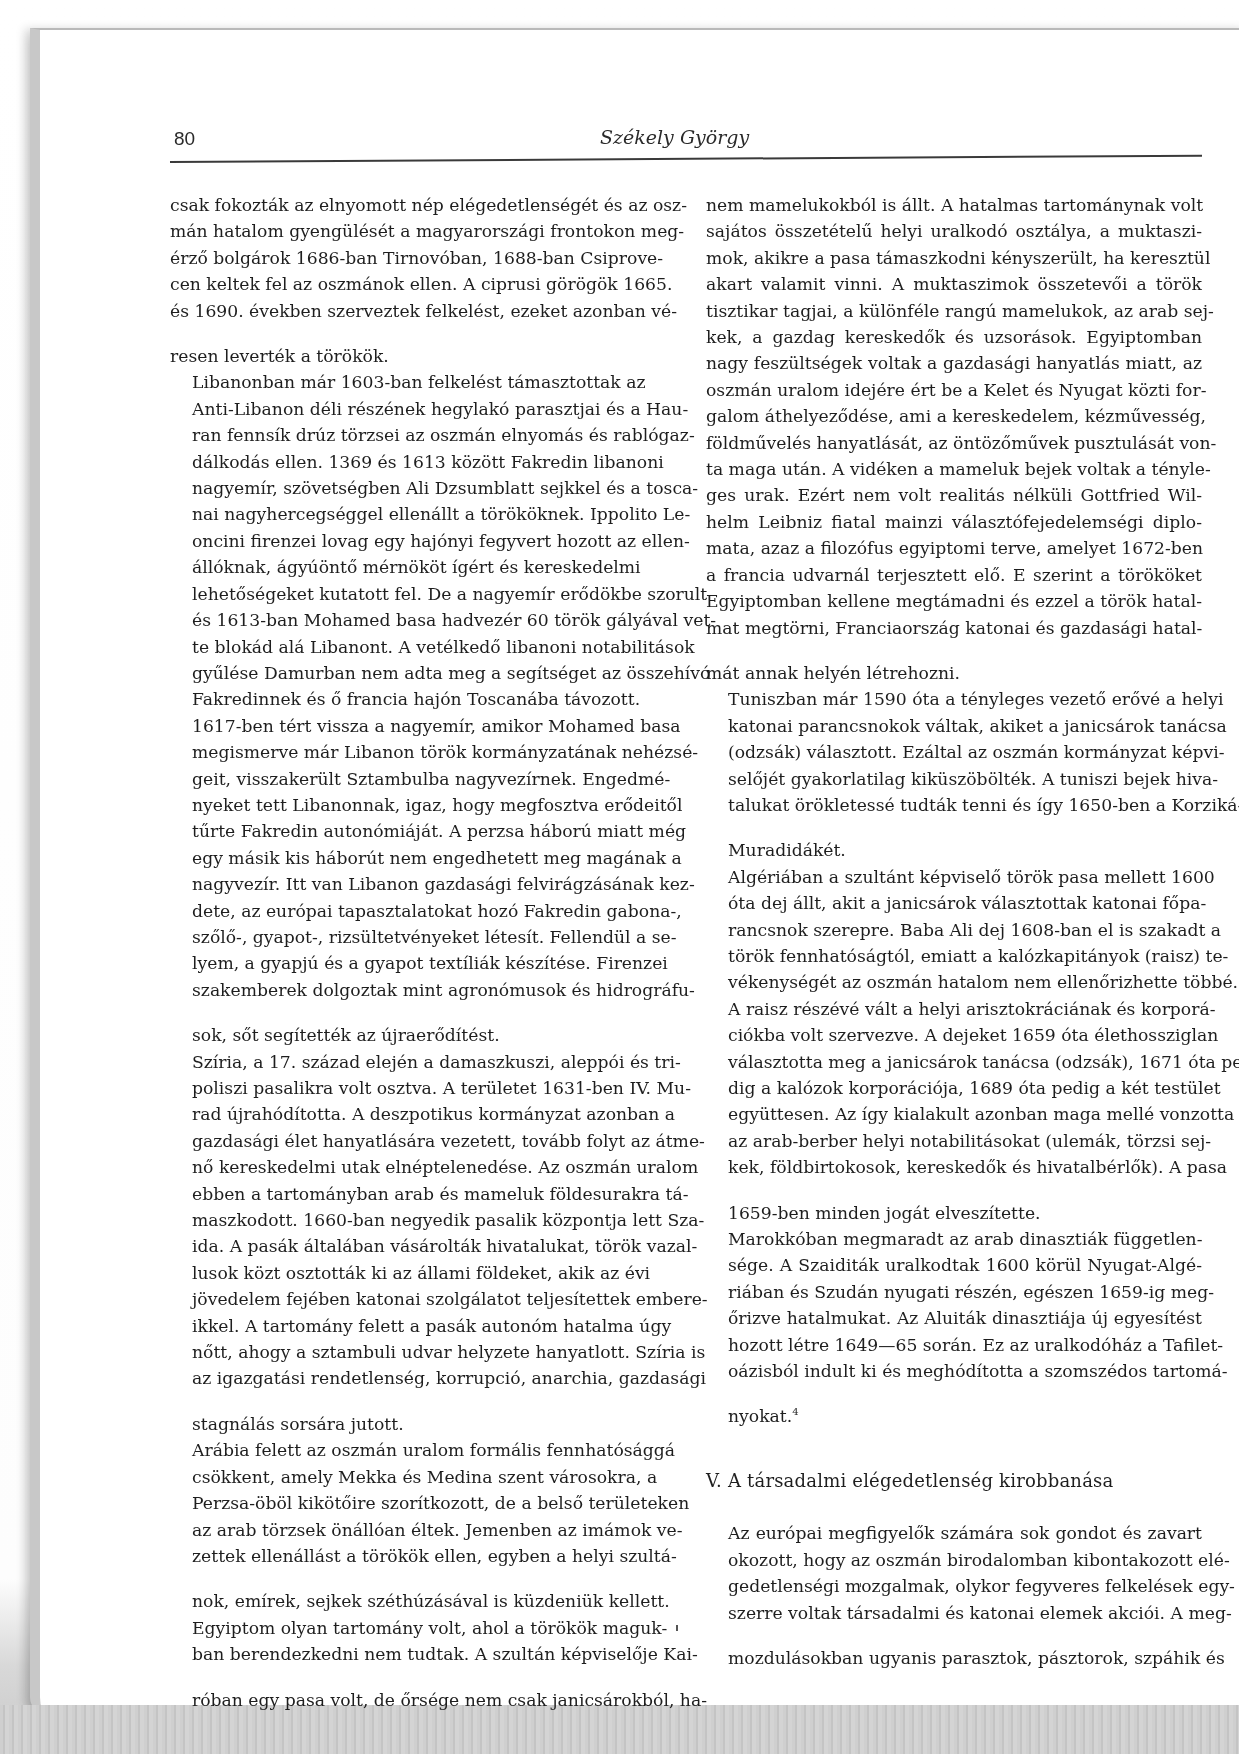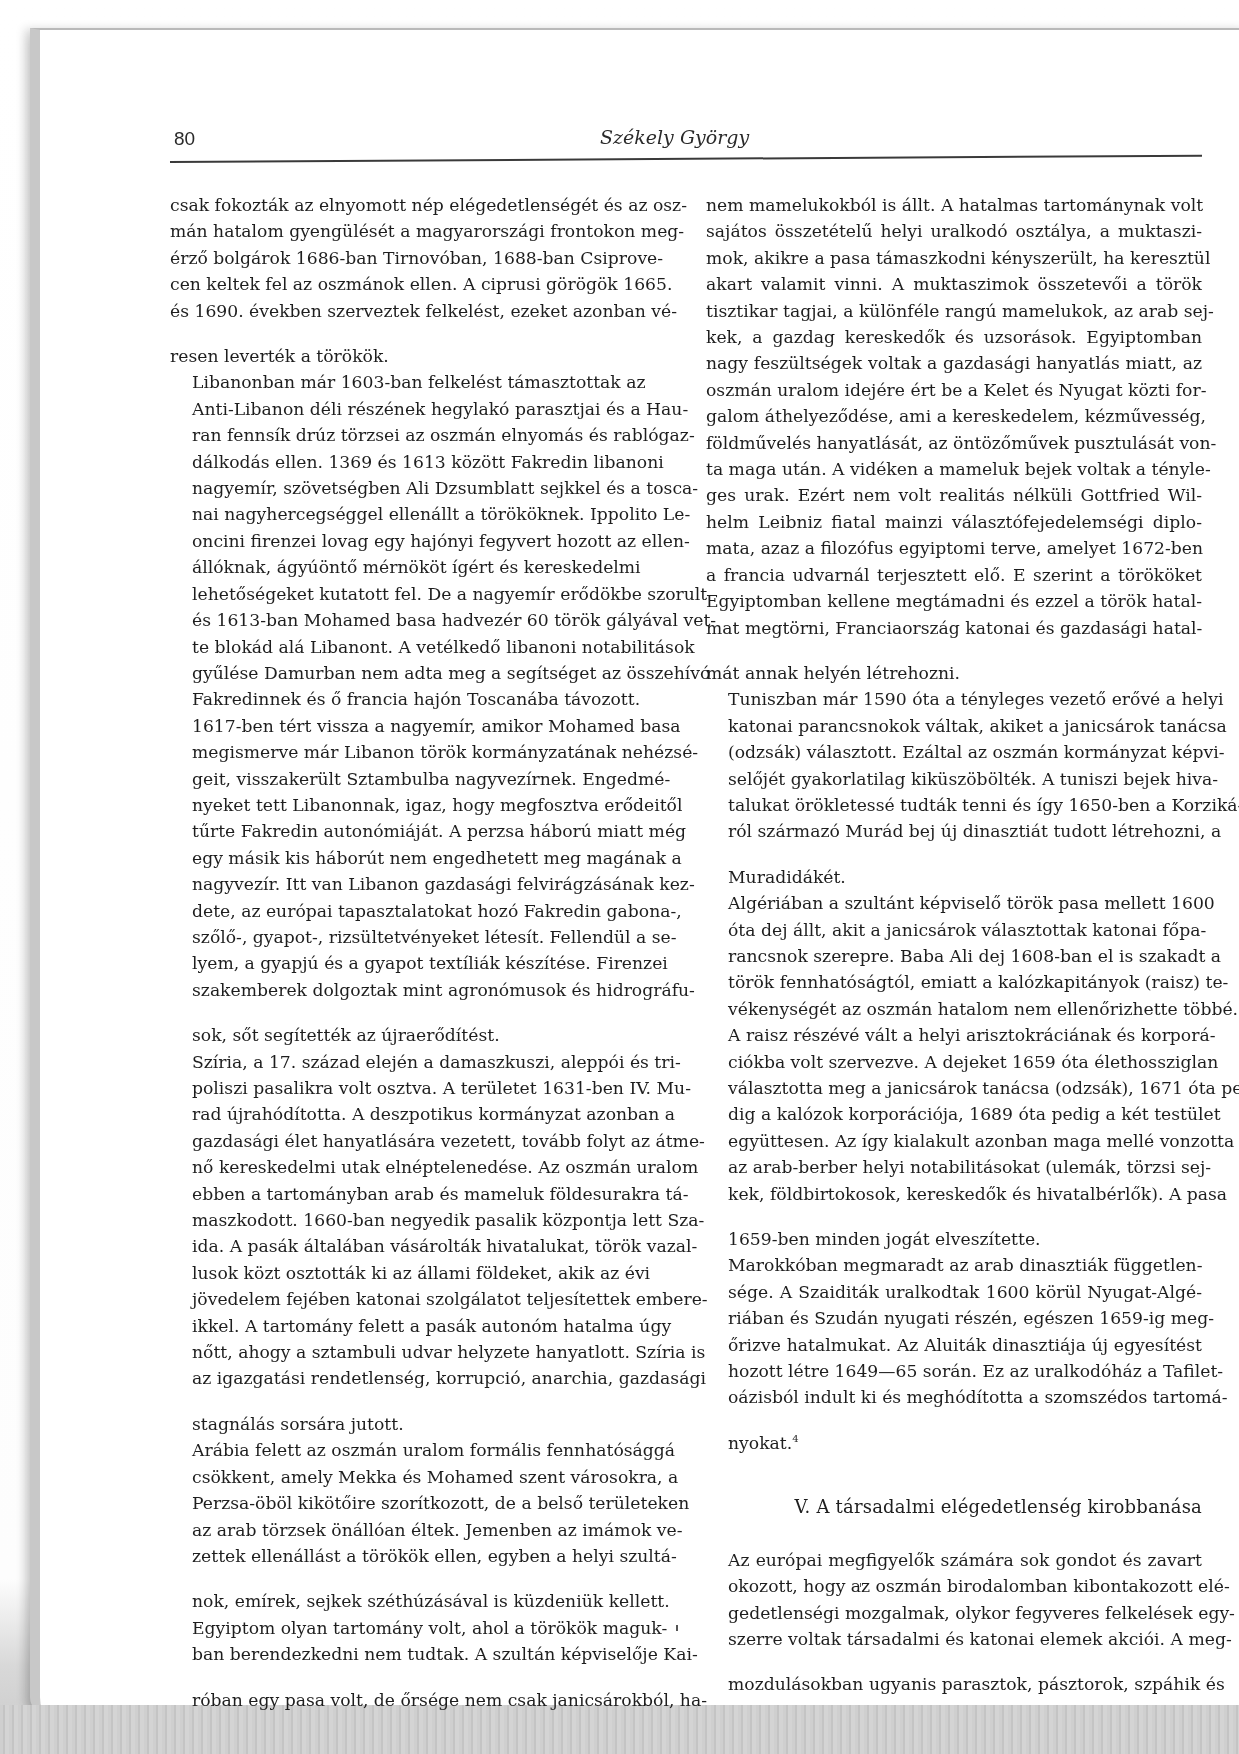--- a/index.html
+++ b/index.html
@@ -44,21 +44,21 @@
     position: absolute; top: 192px;
     font-size: 17.2px; line-height: 26.4px; text-align: justify;
   }
   .col-left { left: 170px; width: 442px; }
   .col-right { left: 706px; width: 496px; }
   .col p { margin: 0; text-indent: 0; }
   .col p.indent { text-indent: 22px; }
   .line { display: block; text-align: justify; text-align-last: justify; white-space: nowrap; }
   .line.last { text-align-last: left; margin-top: 19px; }
   .section-heading {
-    text-align: right; font-size: 18px; margin: 38px 0 26px 0; letter-spacing: 0.2px;
+    text-align: left; font-size: 18px; margin: 38px 0 26px 0; letter-spacing: 0.2px;
   }
   sup { font-size: 10px; vertical-align: super; line-height: 0; }
   .speck { position: absolute; width: 2px; height: 6px; background: #555; }
 </style>
 </head>
 <body>
 
 <div class="scan-bg"></div>
 <div class="page"></div>
 <div class="bottom-strip"></div>
@@ -116,21 +116,21 @@
       <span class="line">ida. A pasák általában vásárolták hivatalukat, török vazal-</span>
       <span class="line">lusok közt osztották ki az állami földeket, akik az évi</span>
       <span class="line">jövedelem fejében katonai szolgálatot teljesítettek embere-</span>
       <span class="line">ikkel. A tartomány felett a pasák autonóm hatalma úgy</span>
       <span class="line">nőtt, ahogy a sztambuli udvar helyzete hanyatlott. Szíria is</span>
       <span class="line">az igazgatási rendetlenség, korrupció, anarchia, gazdasági</span>
       <span class="line last">stagnálás sorsára jutott.</span>
     </p>
     <p class="indent">
       <span class="line">Arábia felett az oszmán uralom formális fennhatósággá</span>
-      <span class="line">csökkent, amely Mekka és Mohamed szent városokra, a</span>
+      <span class="line">csökkent, amely Mekka és Medina szent városokra, a</span>
       <span class="line">Perzsa-öböl kikötőire szorítkozott, de a belső területeken</span>
       <span class="line">az arab törzsek önállóan éltek. Jemenben az imámok ve-</span>
       <span class="line">zettek ellenállást a törökök ellen, egyben a helyi szultá-</span>
       <span class="line last">nok, emírek, sejkek széthúzásával is küzdeniük kellett.</span>
     </p>
     <p class="indent">
       <span class="line">Egyiptom olyan tartomány volt, ahol a törökök maguk-</span>
       <span class="line">ban berendezkedni nem tudtak. A szultán képviselője Kai-</span>
       <span class="line last">róban egy pasa volt, de őrsége nem csak janicsárokból, ha-</span>
     </p>
@@ -155,21 +155,20 @@
       <span class="line">Egyiptomban kellene megtámadni és ezzel a török hatal-</span>
       <span class="line">mat megtörni, Franciaország katonai és gazdasági hatal-</span>
       <span class="line last">mát annak helyén létrehozni.</span>
     </p>
     <p class="indent">
       <span class="line">Tuniszban már 1590 óta a tényleges vezető erővé a helyi</span>
       <span class="line">katonai parancsnokok váltak, akiket a janicsárok tanácsa</span>
       <span class="line">(odzsák) választott. Ezáltal az oszmán kormányzat képvi-</span>
       <span class="line">selőjét gyakorlatilag kiküszöbölték. A tuniszi bejek hiva-</span>
       <span class="line">talukat örökletessé tudták tenni és így 1650-ben a Korziká-</span>
-      <span class="line">ról származó Murád bej új dinasztiát tudott létrehozni, a</span>
       <span class="line last">Muradidákét.</span>
     </p>
     <p class="indent">
       <span class="line">Algériában a szultánt képviselő török pasa mellett 1600</span>
       <span class="line">óta dej állt, akit a janicsárok választottak katonai főpa-</span>
       <span class="line">rancsnok szerepre. Baba Ali dej 1608-ban el is szakadt a</span>
       <span class="line">török fennhatóságtól, emiatt a kalózkapitányok (raisz) te-</span>
       <span class="line">vékenységét az oszmán hatalom nem ellenőrizhette többé.</span>
       <span class="line">A raisz részévé vált a helyi arisztokráciának és korporá-</span>
       <span class="line">ciókba volt szervezve. A dejeket 1659 óta élethossziglan</span>

